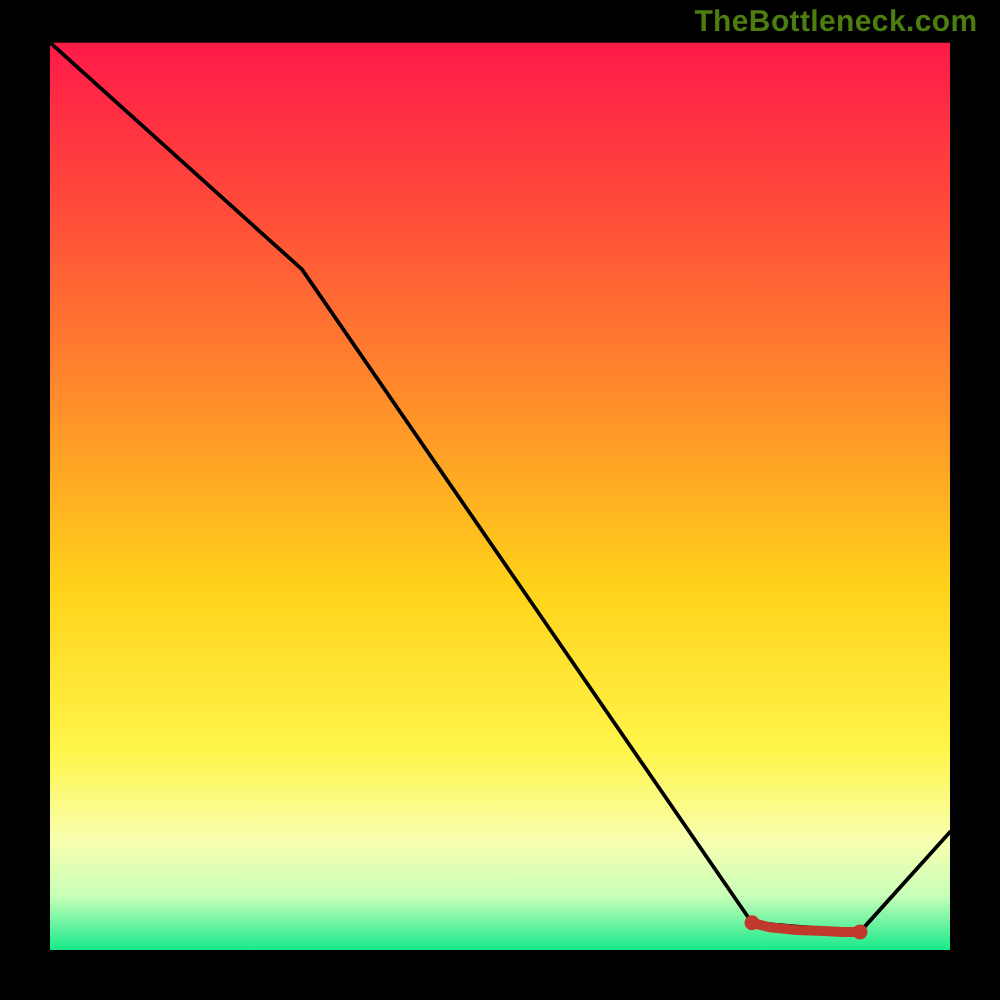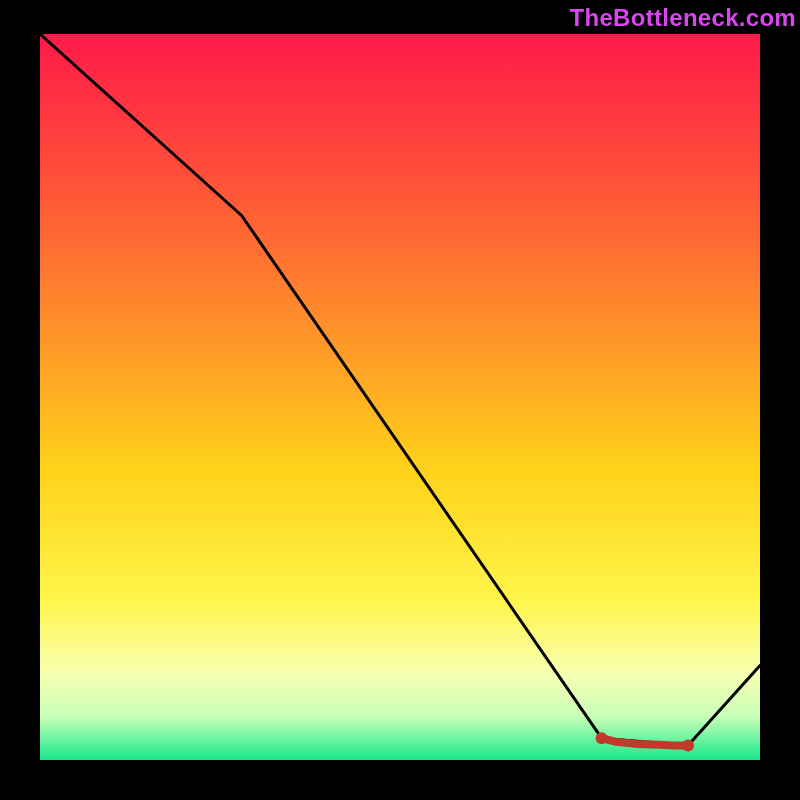--- a/index.html
+++ b/index.html
@@ -12,22 +12,22 @@
     overflow: hidden;
   }
   .wrap {
     position: relative;
     width: 800px;
     height: 800px;
   }
   .watermark {
     position: absolute;
     top: 4px;
-    right: 4px;
-    color: #d946ef;
+    right: 18px;
+    color: #4d7c0f;
     font-size: 24px;
     font-weight: 600;
     letter-spacing: 0.3px;
     user-select: none;
   }
   .plot {
     position: absolute;
     left: 40px;
     top: 34px;
     width: 720px;

